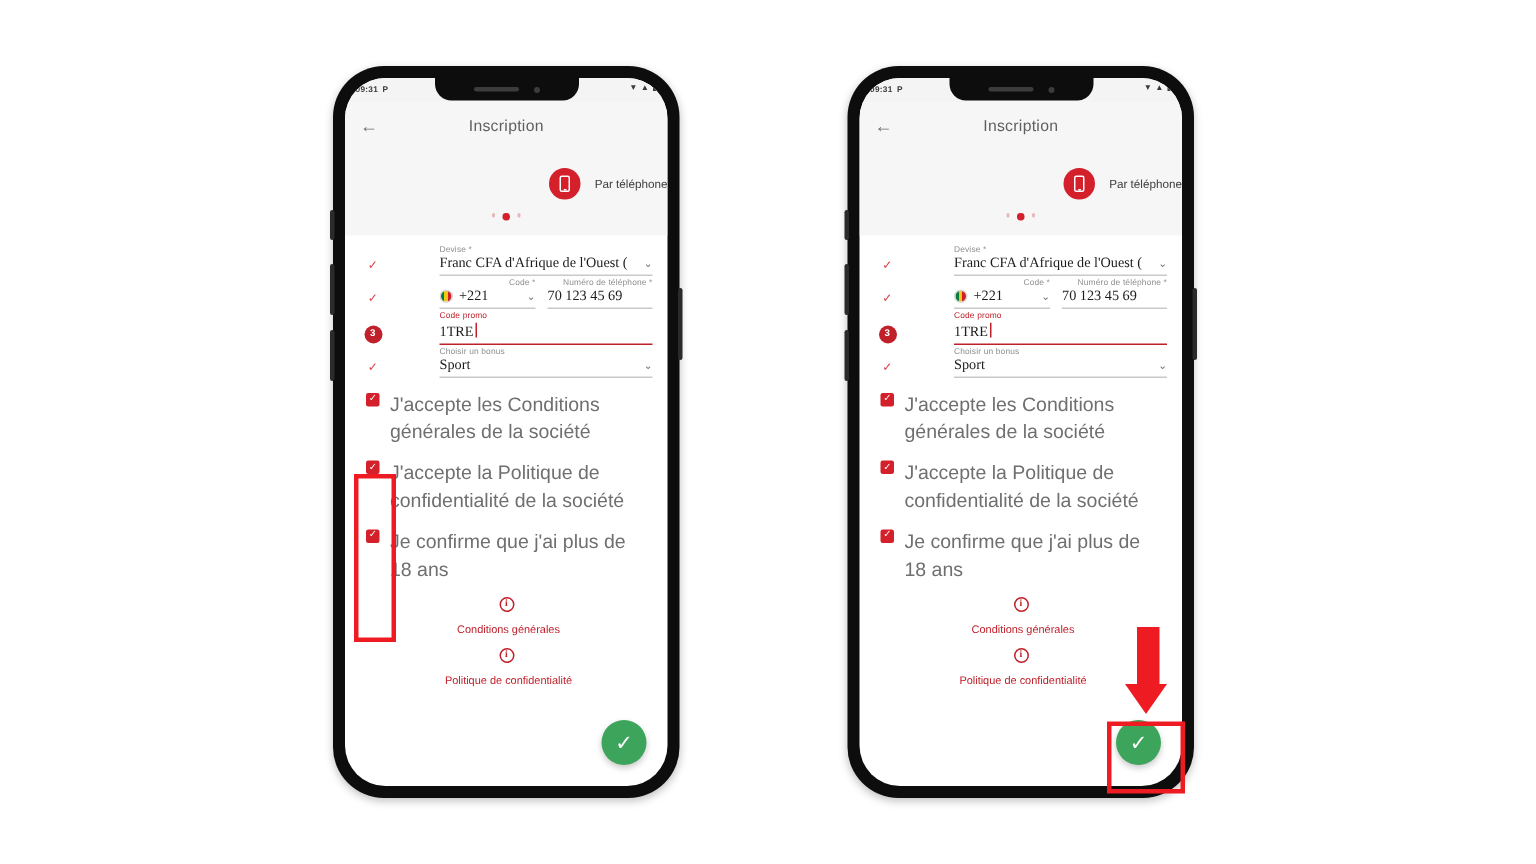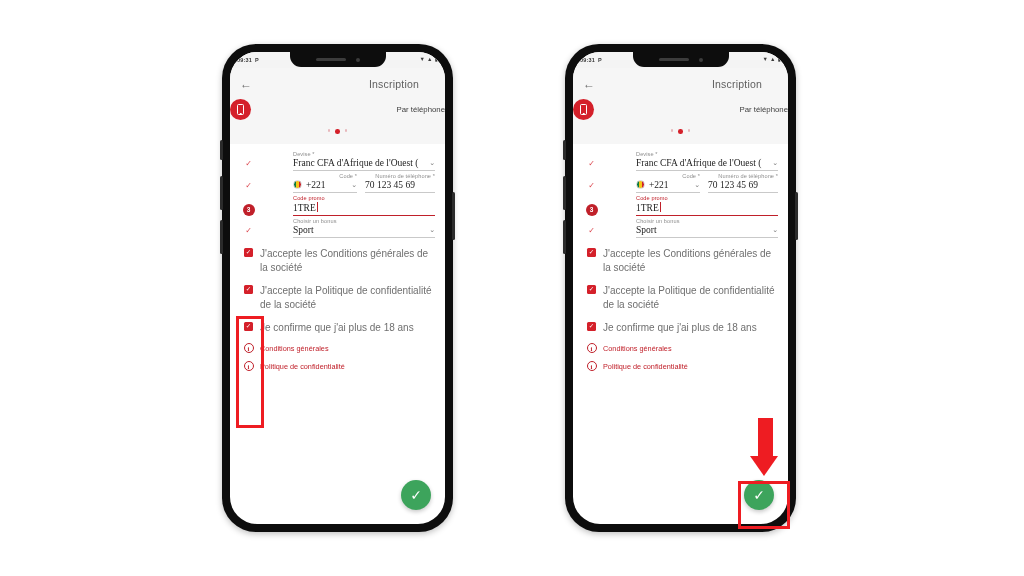--- a/index.html
+++ b/index.html
@@ -77,28 +77,28 @@
   .app-head { background: #f6f6f6; padding: 6px 0 10px; }
   .titlebar {
     display: flex; align-items: center;
     height: 20px; padding: 0 10px;
   }
   .back-arrow {
     font-size: 12px; color: #6d6d6d; line-height: 1;
     width: 16px;
   }
   .page-title {
-    flex: 1; text-align: right;
+    flex: 1; text-align: center;
     font-size: 10.5px; color: #5f5f5f;
     margin-right: 16px;
     letter-spacing: .2px;
   }
   .method-row {
-    display: flex; align-items: center; justify-content: space-between;
-    gap: 9px; margin-top: 5px;
+    display: flex; align-items: center; justify-content: flex-end;
+    gap: 9px; margin-top: 18px;
   }
   .method-ic {
     width: 21px; height: 21px; border-radius: 50%;
     background: #d4202a;
     display: flex; align-items: center; justify-content: center;
   }
   .phone-glyph {
     width: 7px; height: 11px;
     border: 1.2px solid #ffffff;
     border-radius: 1.5px;
@@ -168,25 +168,25 @@
     width: 17px; flex: 0 0 17px;
     display: flex; justify-content: center; padding-top: 1px;
   }
   .checkbox {
     width: 9px; height: 9px; border-radius: 1.5px;
     background: #d4202a;
     display: flex; align-items: center; justify-content: center;
   }
   .checkbox span { color: #fff; font-size: 6.5px; line-height: 1; }
   .consent-text {
-    flex: 1; font-size: 10px; line-height: 1.45;
+    flex: 1; font-size: 13px; line-height: 1.45;
     color: #6f6f6f; padding-left: 3px;
   }
 
-  .link-row { display: flex; align-items: center; margin-bottom: 8px; }
+  .link-row { display: flex; align-items: center; margin-bottom: 8px; flex-direction: column; }
   .info-ic {
     width: 10px; height: 10px; border-radius: 50%;
     border: .9px solid #c0202a; color: #c0202a;
     font-size: 6.5px; font-weight: 700;
     display: flex; align-items: center; justify-content: center;
     font-family: "Liberation Serif", serif;
   }
   .link-cell {
     width: 17px; flex: 0 0 17px;
     display: flex; justify-content: center;

